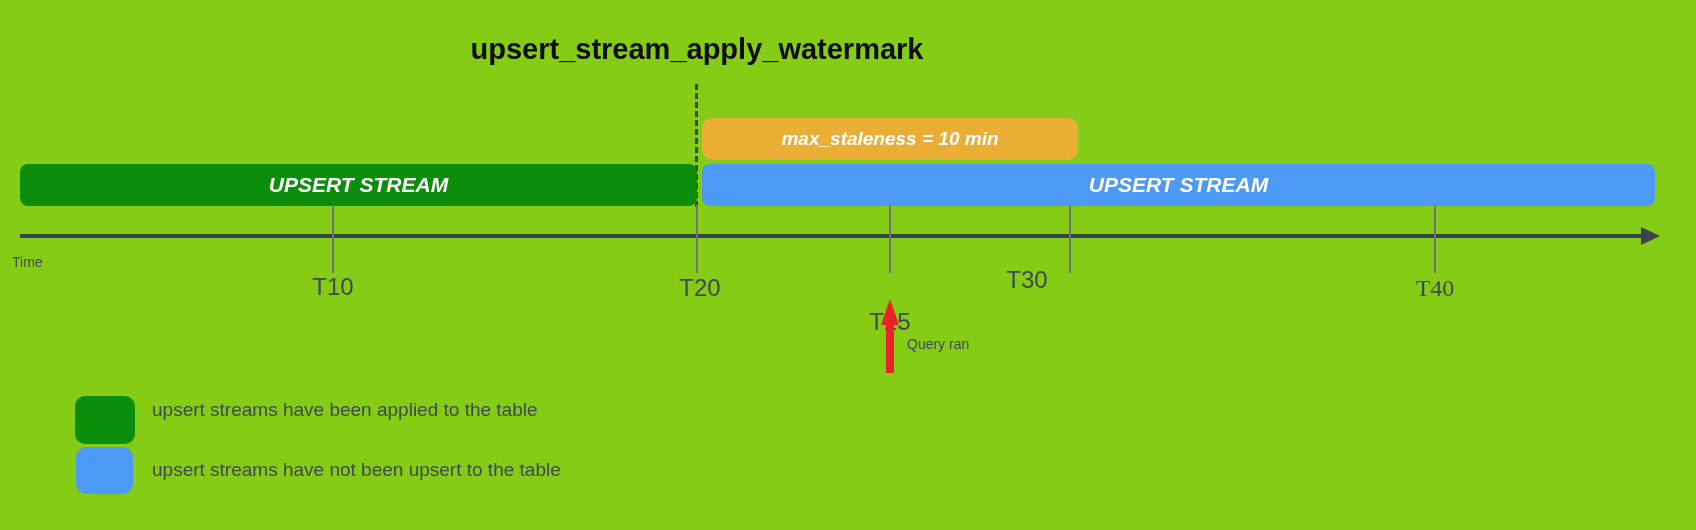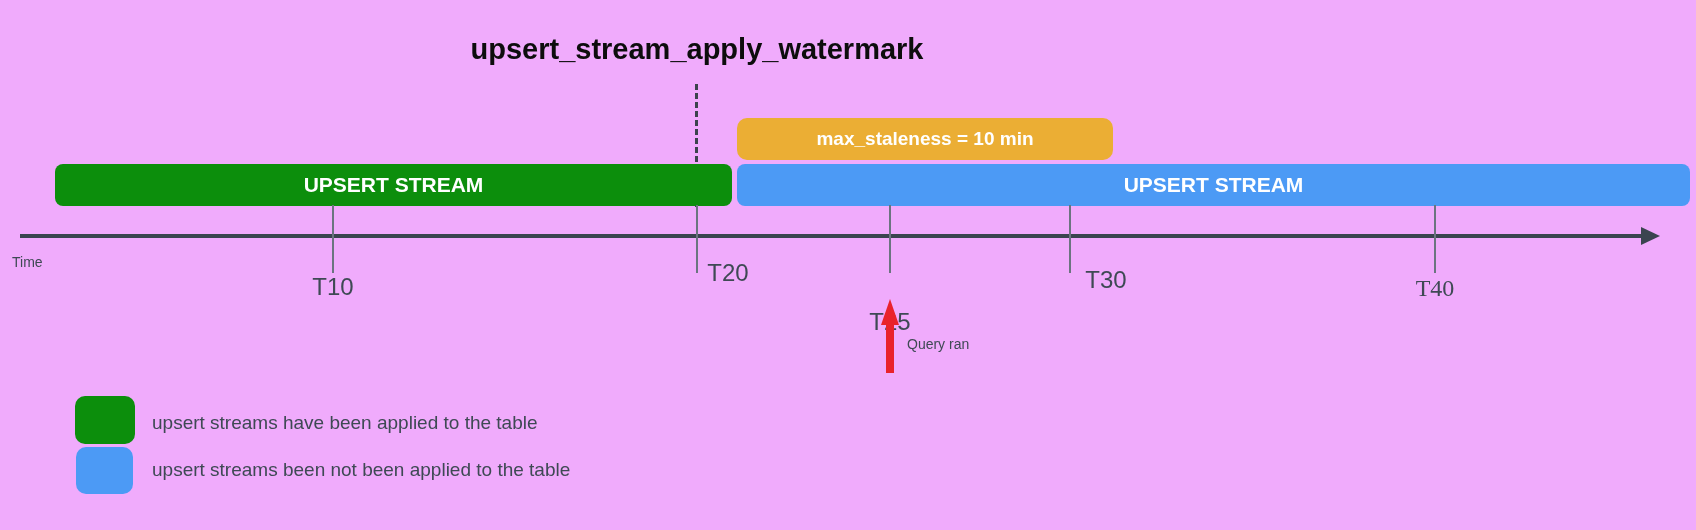--- a/index.html
+++ b/index.html
@@ -1,30 +1,30 @@
 <!DOCTYPE html>
 <html><head>
 <meta charset="utf-8">
 <style>
   html,body{margin:0;padding:0;background:#ffffff;}
   .canvas{
-    position:relative;width:1696px;height:530px;background:#f0abfc;
+    position:relative;width:1696px;height:530px;background:#84cc16;
     font-family:"Liberation Sans",sans-serif;overflow:hidden;
   }
   .title{
     position:absolute;left:697px;top:33px;transform:translateX(-50%);
     font-size:29px;font-weight:bold;white-space:nowrap;
   }
   .dashed-line{
     position:absolute;left:695px;top:84px;height:123px;width:0;
     border-left:3px dashed #3b434c;
   }
   .bar{
     position:absolute;display:flex;align-items:center;justify-content:center;
-    color:#fff;font-weight:bold;white-space:nowrap;margin-left:35px;
+    color:#fff;font-weight:bold;font-style:italic;white-space:nowrap;
   }
   .bar-staleness{left:702px;top:118px;width:376px;height:42px;border-radius:10px;font-size:19px;}
   .bar-applied{left:20px;top:164px;width:677px;height:42px;border-radius:8px;font-size:21px;}
   .bar-notapplied{left:702px;top:164px;width:953px;height:42px;border-radius:8px;font-size:21px;}
   .axis-line{position:absolute;left:20px;top:234px;width:1622px;height:4px;}
   .axis-arrowhead{
     position:absolute;left:1641px;top:227px;width:0;height:0;
     border-top:9px solid transparent;border-bottom:9px solid transparent;
     border-left:19px solid #3a444f;
   }
@@ -38,21 +38,21 @@
     position:absolute;left:881px;top:299px;width:0;height:0;
     border-left:9px solid transparent;border-right:9px solid transparent;
     border-bottom:26px solid #e9222b;
   }
   .query-arrow-stem{position:absolute;left:886px;top:323px;width:8px;height:50px;}
   .query-label{position:absolute;left:907px;top:332px;font-size:14px;line-height:24px;}
   .legend-swatch{position:absolute;border-radius:10px;}
   .swatch-applied{left:75px;top:396px;width:60px;height:48px;}
   .swatch-notapplied{left:76px;top:447px;width:57px;height:47px;}
   .legend-text{position:absolute;left:152px;font-size:19px;line-height:24px;white-space:nowrap;}
-  .legend-text-1{top:411px;}
+  .legend-text-1{top:398px;}
   .legend-text-2{top:458px;}
 </style>
 </head>
 <body>
 
 <div class="canvas">
 
   <div class="title" style="color: rgb(13, 13, 13);">upsert_stream_apply_watermark</div>
 
   <div class="dashed-line"></div>
@@ -74,28 +74,28 @@
 
   <div class="time-label" style="color: rgb(62, 73, 84);">Time</div>
 
   <div class="tick" style="left: 332px; background-color: rgb(107, 116, 128);"></div>
   <div class="tick" style="left: 696px; background-color: rgb(107, 116, 128);"></div>
   <div class="tick" style="left: 889px; background-color: rgb(107, 116, 128);"></div>
   <div class="tick" style="left: 1069px; background-color: rgb(107, 116, 128);"></div>
   <div class="tick" style="left: 1434px; background-color: rgb(107, 116, 128);"></div>
 
   <div class="tick-label" style="left: 333px; top: 277px; color: rgb(62, 73, 84);">T10</div>
-  <div class="tick-label" style="left: 700px; top: 263px; color: rgb(62, 73, 84); margin-left: 28px;">T20</div>
+  <div class="tick-label" style="left: 700px; top: 278px; color: rgb(62, 73, 84);">T20</div>
   <div class="tick-label" style="left: 890px; top: 270px; color: rgb(62, 73, 84); margin-top: 42px;">T25</div>
-  <div class="tick-label" style="left: 1106px; top: 270px; color: rgb(62, 73, 84);">T30</div>
+  <div class="tick-label" style="left: 1027px; top: 270px; color: rgb(62, 73, 84);">T30</div>
   <div class="tick-label" style="left: 1435px; top: 278px; color: rgb(62, 73, 84); font-family: Liberation Serif, serif;">T40</div>
 
   <div class="query-arrow-head"></div>
   <div class="query-arrow-stem" style="background-color: rgb(233, 34, 43);"></div>
   <div class="query-label" style="color: rgb(62, 73, 84);">Query ran</div>
 
   <div class="legend-swatch swatch-applied" style="background-color: rgb(12, 142, 12);"></div>
   <div class="legend-text legend-text-1" style="color: rgb(62, 73, 84);">upsert streams have been applied to the table</div>
 
   <div class="legend-swatch swatch-notapplied" style="background-color: rgb(76, 154, 245);"></div>
-  <div class="legend-text legend-text-2" style="color: rgb(62, 73, 84);">upsert streams been not been applied to the table</div>
+  <div class="legend-text legend-text-2" style="color: rgb(62, 73, 84);">upsert streams have not been upsert to the table</div>
 
 </div>
 
 </body></html>

